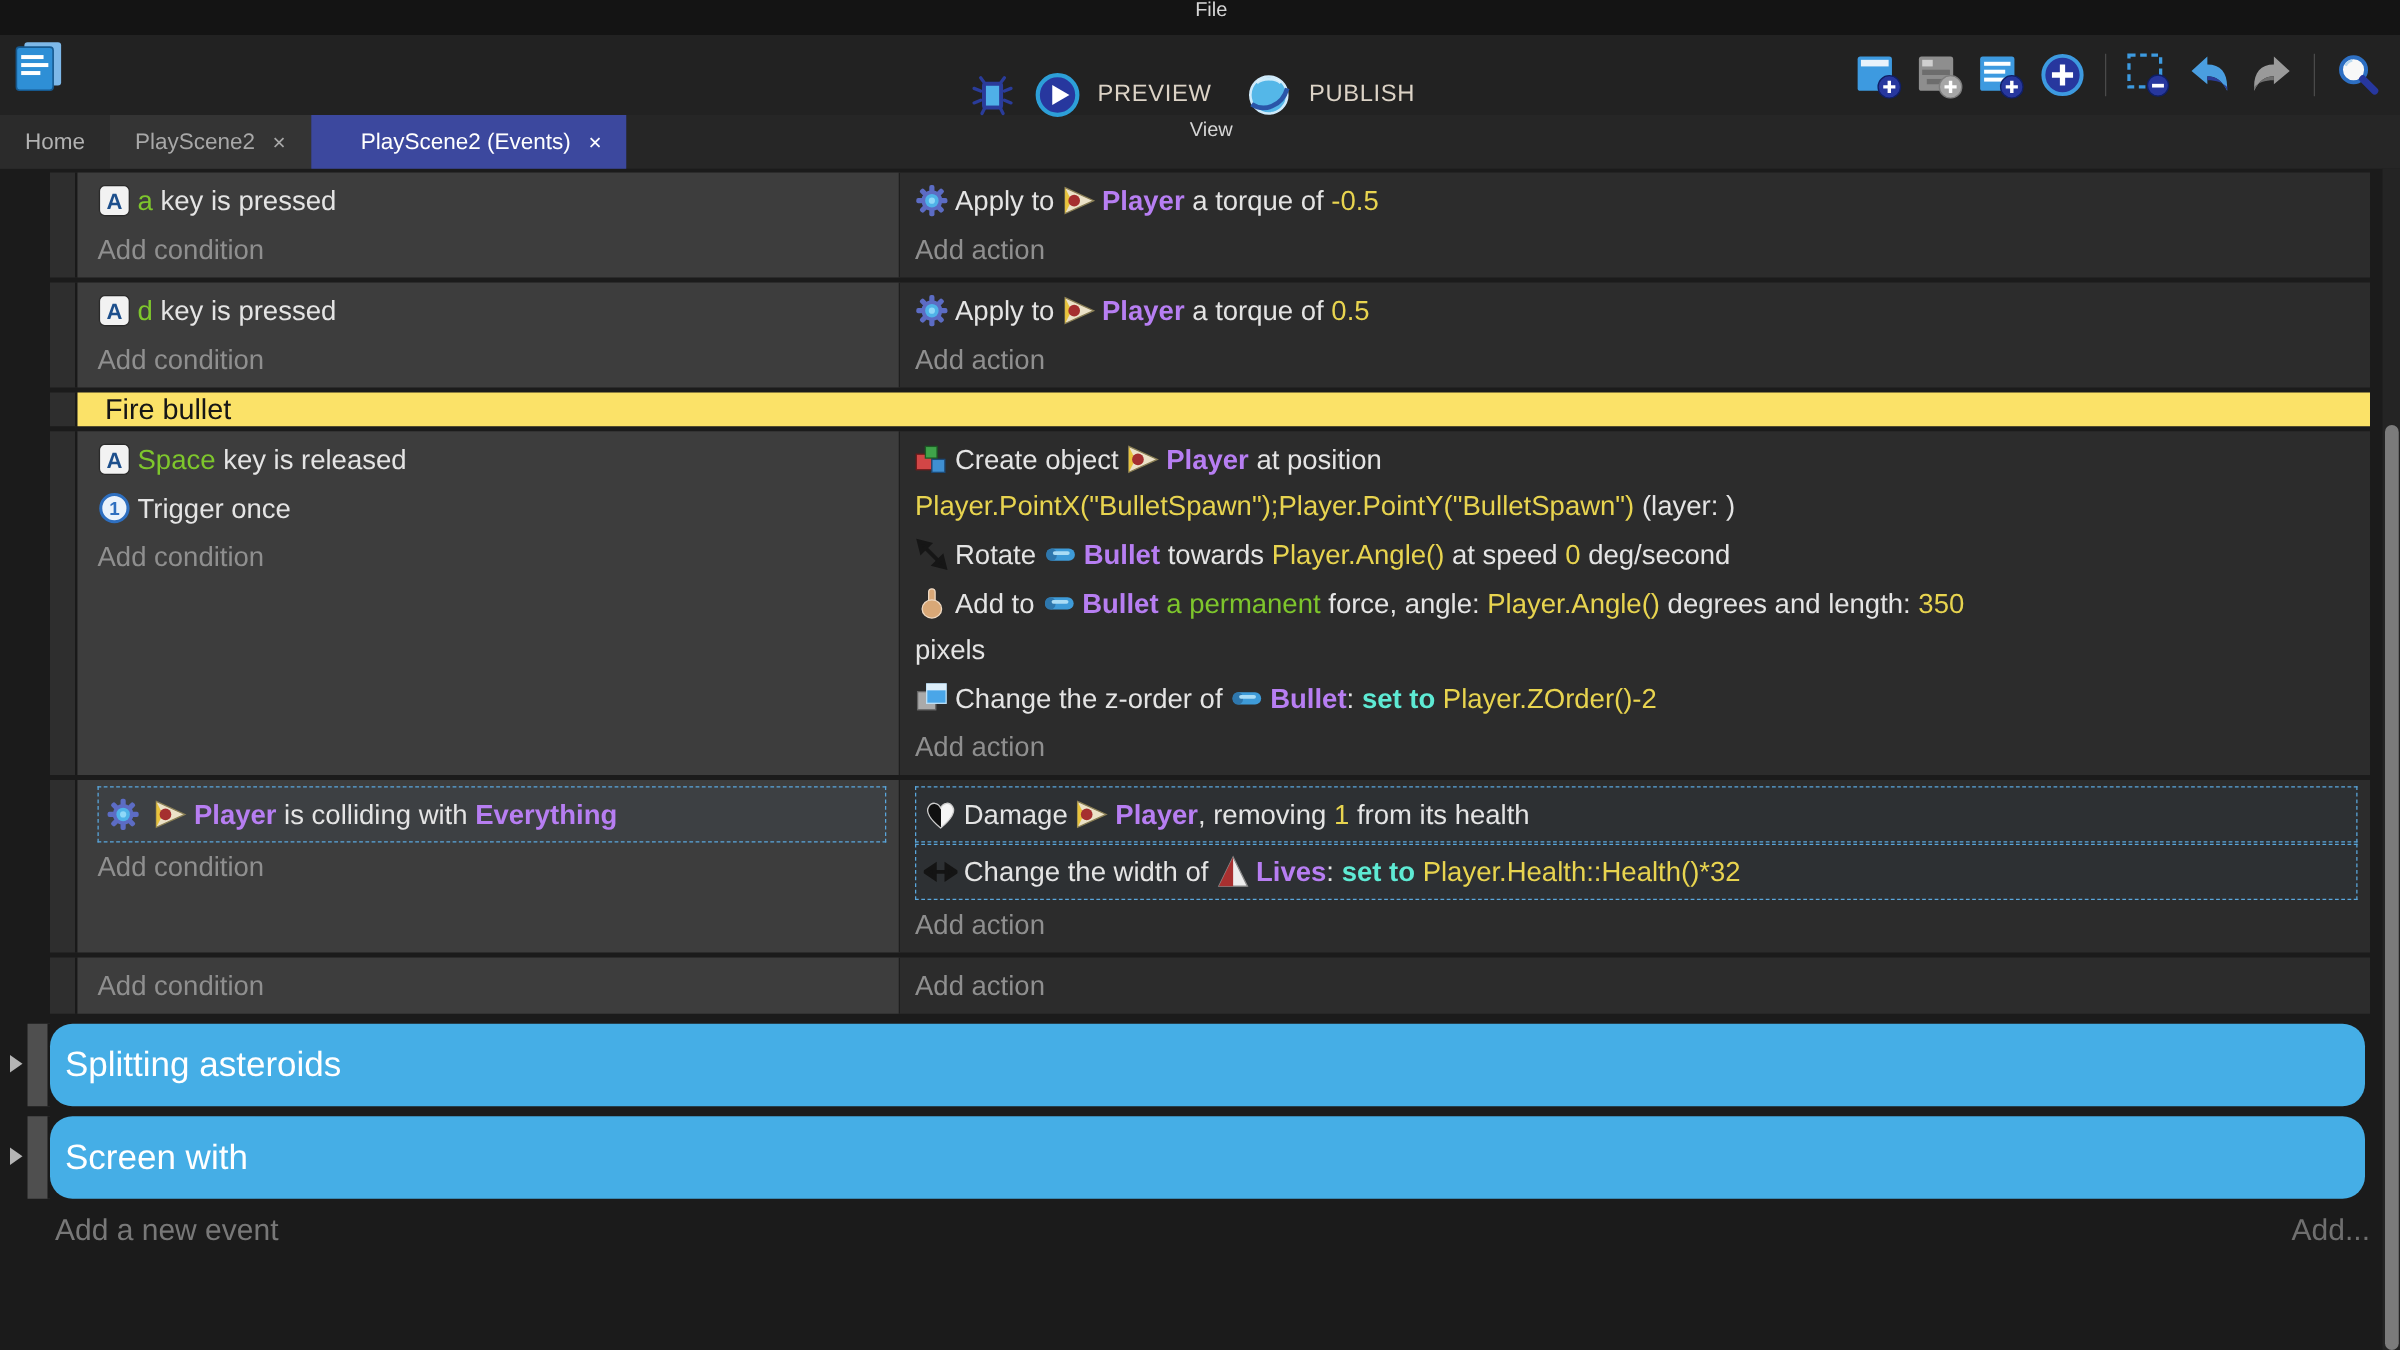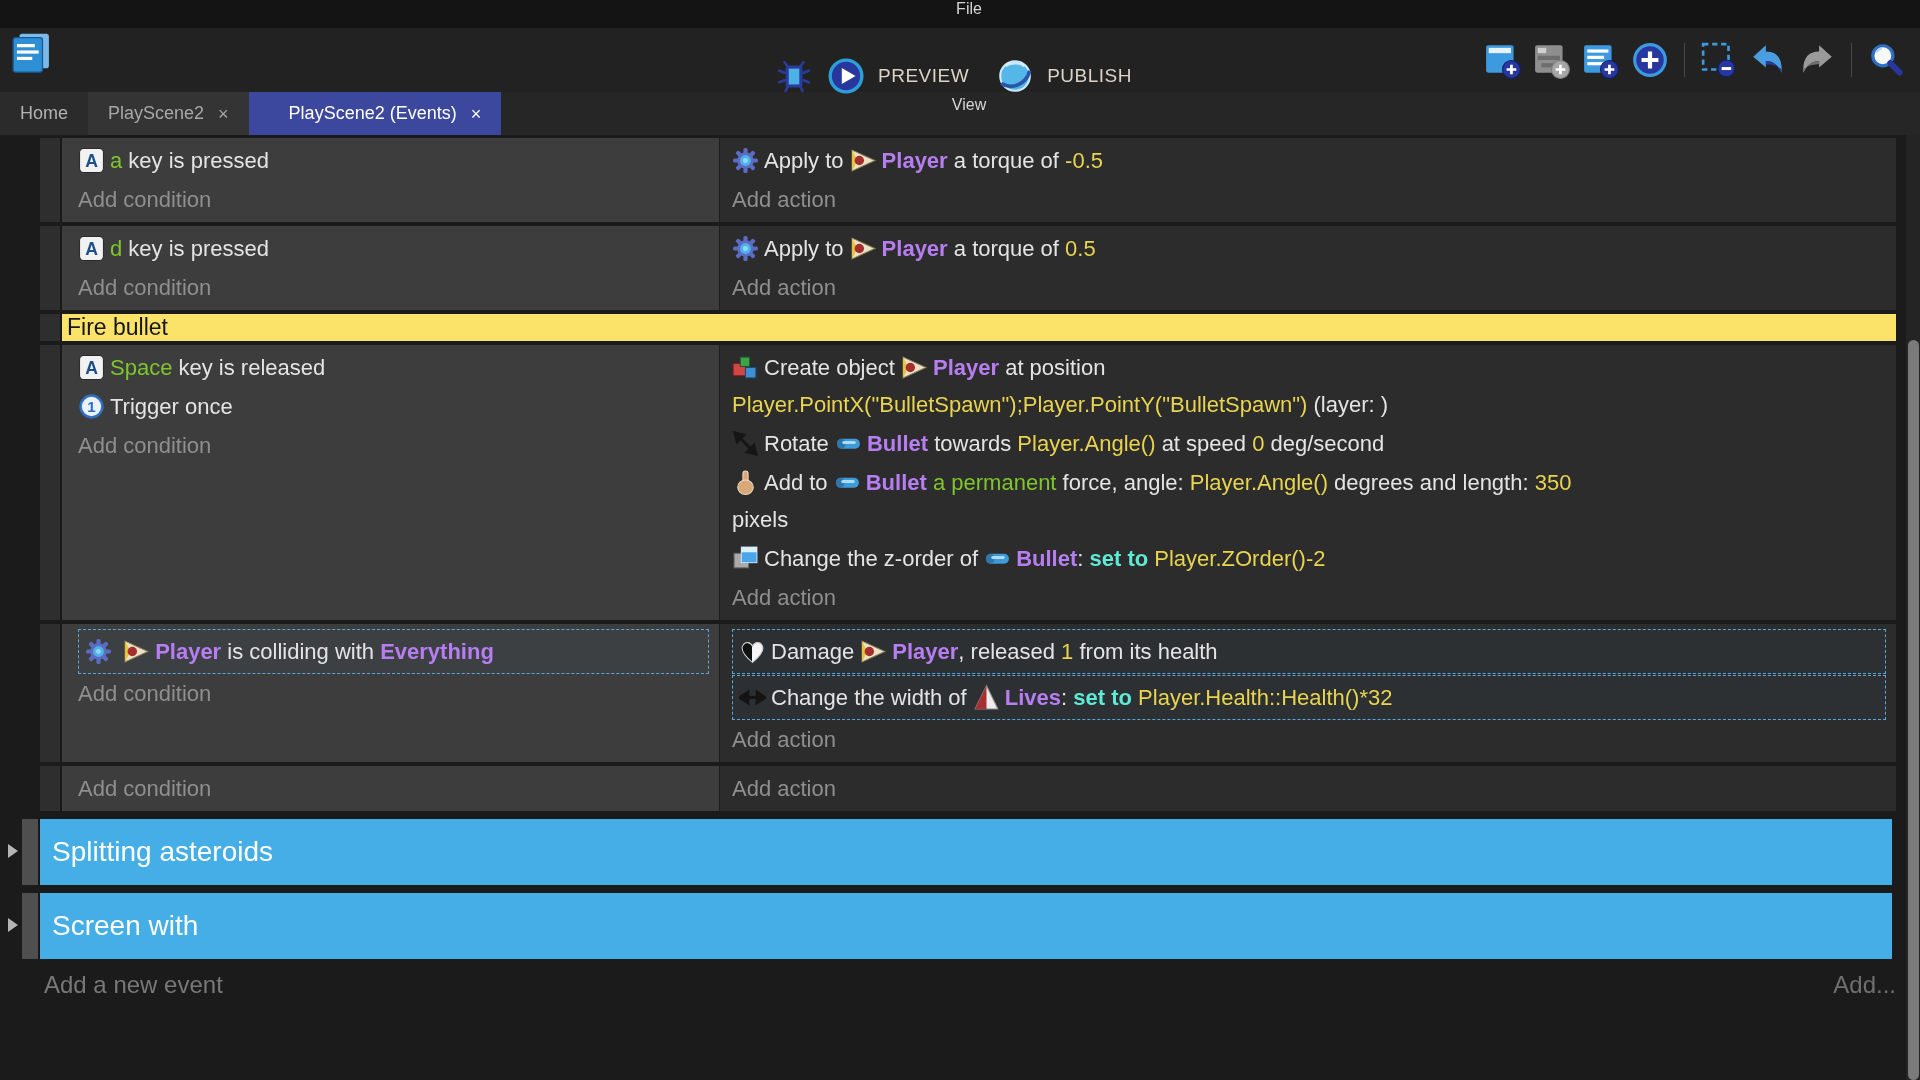--- a/index.html
+++ b/index.html
@@ -33,27 +33,27 @@
   .act{flex:1;background:#2c2c2c;padding:4px 10px 4px 12px;box-sizing:border-box;}
   .ins{font-size:22px;line-height:37px;color:#e4e4e4;margin-bottom:2px;cursor:pointer;}
   .ins.sel{border:1px dashed #5aa7dd;padding:3px 6px;margin:1px 0;background:rgba(80,140,190,0.05);}
   .ph{font-size:22px;line-height:37px;color:#8f8f8f;cursor:pointer;}
   .c-w{color:#e4e4e4;} .c-green{color:#7ec62c;} .c-num{color:#e8d44f;}
   .c-obj{color:#b77ef2;font-weight:bold;} .c-setto{color:#5eead4;font-weight:bold;}
   .ic-ev{display:inline-block;}
   .ic-ev svg{width:27px;height:27px;vertical-align:-6px;margin-right:5px;}
   
   .comment-row{display:flex;width:1856px;margin-bottom:4px;}
-  .comment-bar{flex:1;background:#fbe268;color:#161616;font-size:23px;display:flex;align-items:center;padding-left:5px;cursor:pointer;}
+  .comment-bar{flex:1;background:#fbe268;color:#161616;font-size:23px;display:flex;align-items:center;padding-left:22px;cursor:pointer;}
   
   .group-row{position:relative;display:flex;width:1870px;height:66px;margin:8px 0 7px -18px;}
   .fold-btn{position:absolute;left:-16px;top:24px;width:14px;height:18px;cursor:pointer;border:none;background:none;padding:0;}
   .fold-btn svg{width:12px;height:16px;}
   .group-handle{width:16px;background:#4f4f4f;border-right:2px solid #191919;}
-  .group-bar{flex:1;background:#45aee6;color:#fff;font-size:28px;display:flex;align-items:center;padding-left:12px;cursor:pointer;}
+  .group-bar{flex:1;background:#45aee6;color:#fff;font-size:28px;display:flex;align-items:center;padding-left:12px;cursor:pointer;border-radius:18px;}
   
   .sheet-footer{display:flex;justify-content:space-between;width:1852px;margin:12px 0 0 4px;}
   .sheet-footer .left{font-size:24px;color:#787878;cursor:pointer;}
   .sheet-footer .right{font-size:24px;color:#6f6f6f;cursor:pointer;}
   
   .vtrack{position:absolute;left:1906px;top:135px;width:14px;height:945px;background:#242424;}
   .vthumb{position:absolute;left:1908px;top:340px;width:11px;height:740px;background:#7b7b7b;border-radius:6px;cursor:pointer;}
 </style>
 </head>
 <body>
@@ -334,21 +334,21 @@
                   <linearGradient id="hg" x1="0" x2="1" y1="0" y2="0">
                     <stop offset="0.5" stop-color="#101010"></stop>
                     <stop offset="0.5" stop-color="#f5f5f5"></stop>
                   </linearGradient>
                 </defs>
                 <path d="M13 23.5 C4.5 16.5 1.5 11 3.7 7.2 C6 3.2 11 3.6 13 8 C15 3.6 20 3.2 22.3 7.2 C24.5 11 21.5 16.5 13 23.5 Z" fill="url(#hg)" stroke="#cccccc"></path>
               </svg></span><span class="tk c-w">Damage </span><span class="ic-ev"><svg viewBox="0 0 26 26" xmlns="http://www.w3.org/2000/svg">
                 <polygon points="2,3 24,13 2,23" fill="#ece2c8" stroke="#8a7f55"></polygon>
                 <polygon points="2,3 7,13 2,23" fill="#e8c33c"></polygon>
                 <circle cx="9" cy="13" r="4.5" fill="#a52f2f"></circle>
-              </svg></span><span class="tk c-obj">Player</span><span class="tk c-w">, released </span><span class="tk c-num">1</span><span class="tk c-w"> from its health</span></div>
+              </svg></span><span class="tk c-obj">Player</span><span class="tk c-w">, removing </span><span class="tk c-num">1</span><span class="tk c-w"> from its health</span></div>
           <div class="ins sel"><span class="ic-ev"><svg viewBox="0 0 26 26" xmlns="http://www.w3.org/2000/svg">
                 <g stroke="#141414" stroke-width="3" fill="#141414">
                   <line x1="6" y1="13" x2="20" y2="13"></line>
                   <polygon points="1,13 8.5,8 8.5,18"></polygon>
                   <polygon points="25,13 17.5,8 17.5,18"></polygon>
                 </g>
               </svg></span><span class="tk c-w">Change the width of </span><span class="ic-ev"><svg viewBox="0 0 26 26" xmlns="http://www.w3.org/2000/svg">
                 <polygon points="13,1.5 24,24 2,24" fill="#ededed" stroke="#8a8a8a"></polygon>
                 <polygon points="13,1.5 13,24 2,24" fill="#a83030"></polygon>
               </svg></span><span class="tk c-obj">Lives</span><span class="tk c-w">: </span><span class="tk c-setto">set to </span><span class="tk c-num">Player.Health::Health()*32</span></div>

